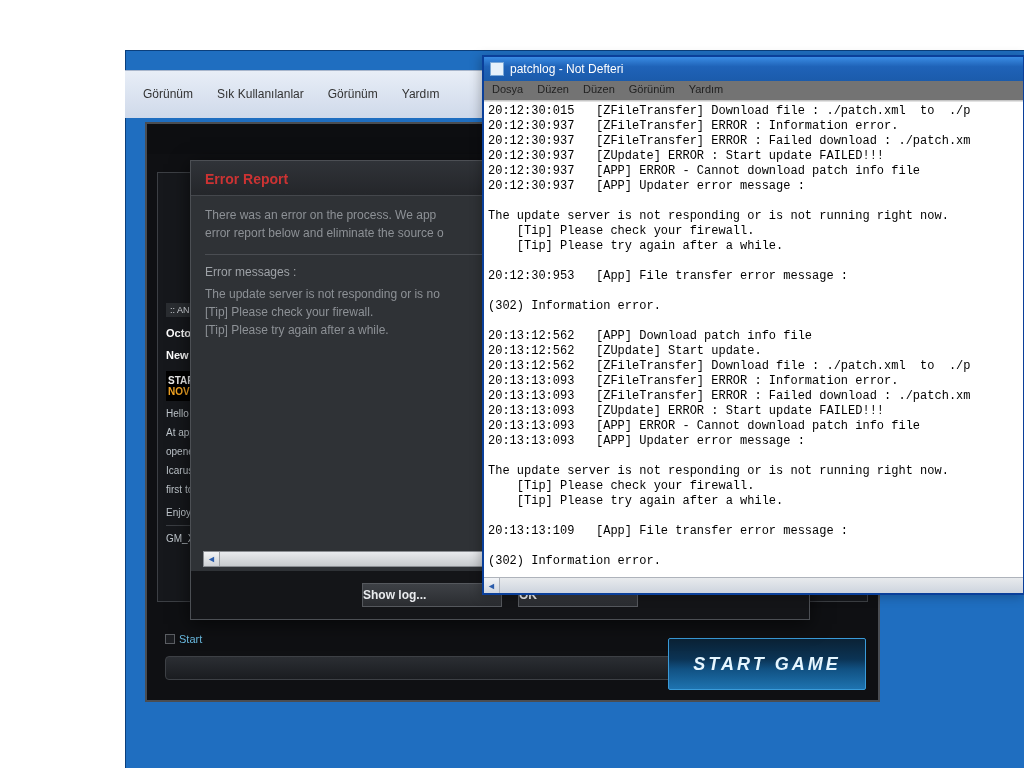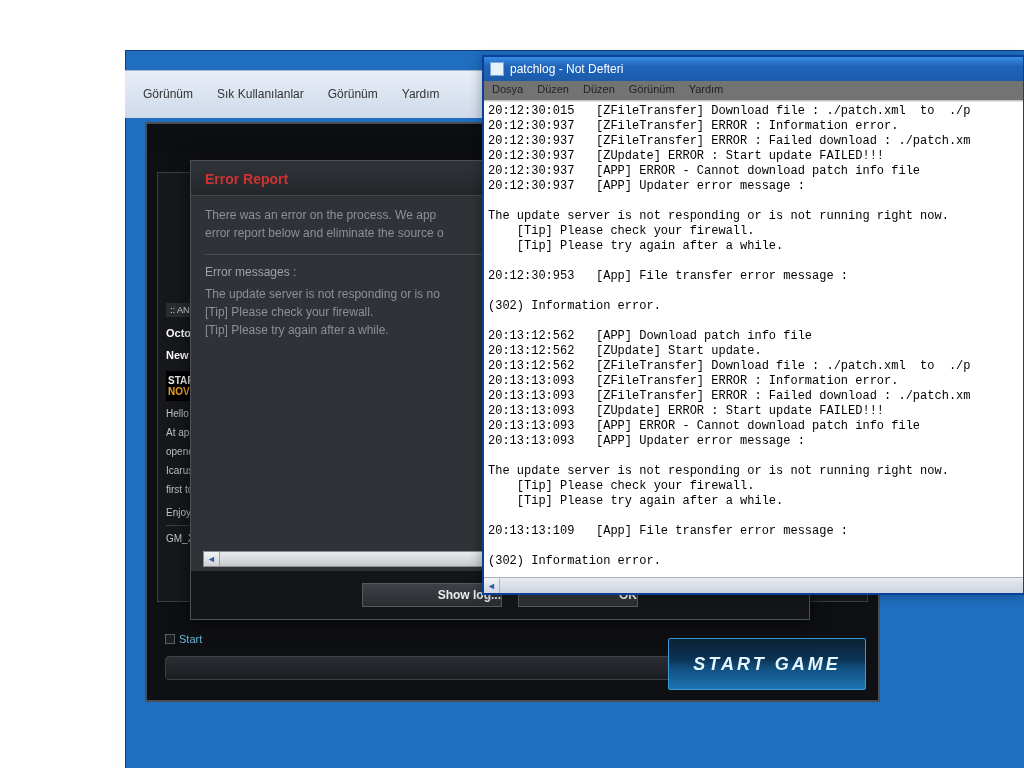--- a/index.html
+++ b/index.html
@@ -126,21 +126,21 @@
   .error-scroll .rarrow { right:0; border-left:1px solid #9fa2a6;}
   .error-buttons {
     position:absolute; left:0; right:0; bottom:0; height:48px;
     background:#141518; display:flex; align-items:center; justify-content:center; gap:16px;
   }
   .btn {
     min-width:140px; height:24px;
     background: linear-gradient(#3e4146,#2a2c30);
     border:1px solid #55585d;
     color:#e9ebee; font-size:12px; font-weight:bold;
-    display:flex; align-items:center; justify-content:flex-end;
+    display:flex; align-items:center; justify-content:flex-start;
     cursor:pointer;
   }
   .btn.small { min-width:120px; }
 
   
   .notepad {
     position:absolute; left:482px; top:55px;
     width:543px; height:540px;
     background:#fff;
     border:2px solid #0a3f9a;

